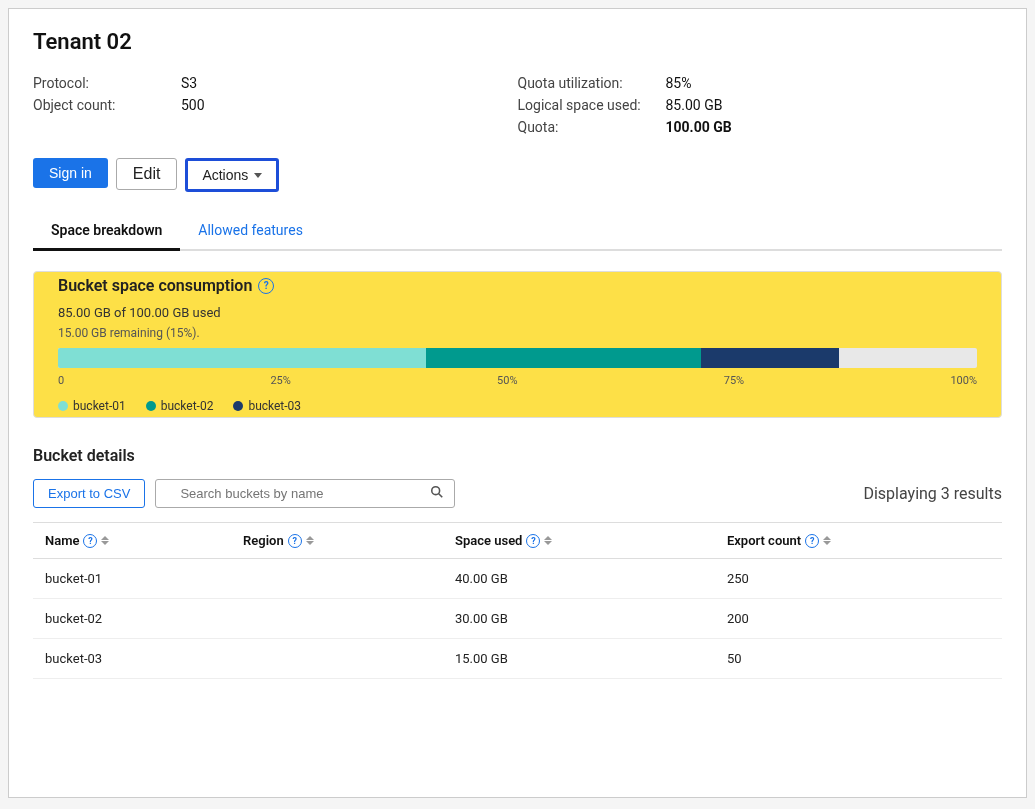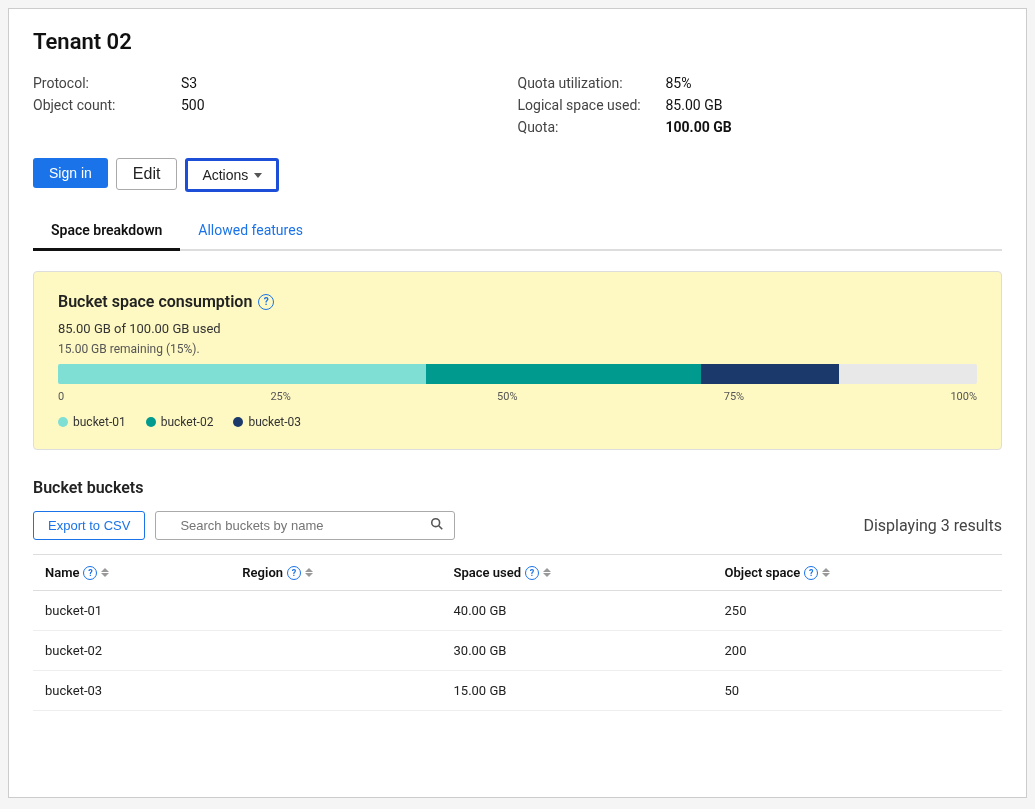--- a/index.html
+++ b/index.html
@@ -121,23 +121,23 @@
       font-weight: 600;
       border-bottom: 3px solid #111;
     }
     .tab.link-tab {
       color: #1a73e8;
     }
     
     .card {
       border: 1px solid #ddd;
       border-radius: 4px;
-      padding: 20px 24px;
+      padding: 4px 24px;
       margin-bottom: 28px;
-      background: #fef9c3;
+      background: #fde047;
     }
     .card-title {
       font-size: 16px;
       font-weight: 600;
       margin-bottom: 10px;
       display: flex;
       align-items: center;
       gap: 6px;
     }
     .help-icon {
@@ -386,21 +386,21 @@
         <span>bucket-02</span>
       </div>
       <div class="legend-item">
         <span class="legend-dot" style="background:#1b3a6b;"></span>
         <span>bucket-03</span>
       </div>
     </div>
   </div>
 
   <div>
-    <div class="section-title">Bucket buckets</div>
+    <div class="section-title">Bucket details</div>
 
     <div class="bucket-toolbar">
       <div class="bucket-toolbar-left">
         <button class="btn-export">Export to CSV</button>
         <div class="search-box">
           <input type="text" placeholder="Search buckets by name" style="">
           <span class="search-icon-svg">
             <svg width="14" height="14" viewBox="0 0 16 16" fill="none" stroke="#555" stroke-width="1.8">
               <circle cx="6.5" cy="6.5" r="4.5"></circle>
               <line x1="10" y1="10" x2="14" y2="14"></line>
@@ -439,21 +439,21 @@
               <span>Space used</span>
               <span class="help-icon" style="font-size:9px;width:14px;height:14px;">?</span>
               <div class="sort-icons">
                 <span class="sort-up"></span>
                 <span class="sort-down"></span>
               </div>
             </div>
           </th>
           <th>
             <div class="th-inner">
-              <span>Object space</span>
+              <span>Export count</span>
               <span class="help-icon" style="font-size:9px;width:14px;height:14px;">?</span>
               <div class="sort-icons">
                 <span class="sort-up"></span>
                 <span class="sort-down"></span>
               </div>
             </div>
           </th>
         </tr>
       </thead>
       <tbody id="bucket-table-body">

